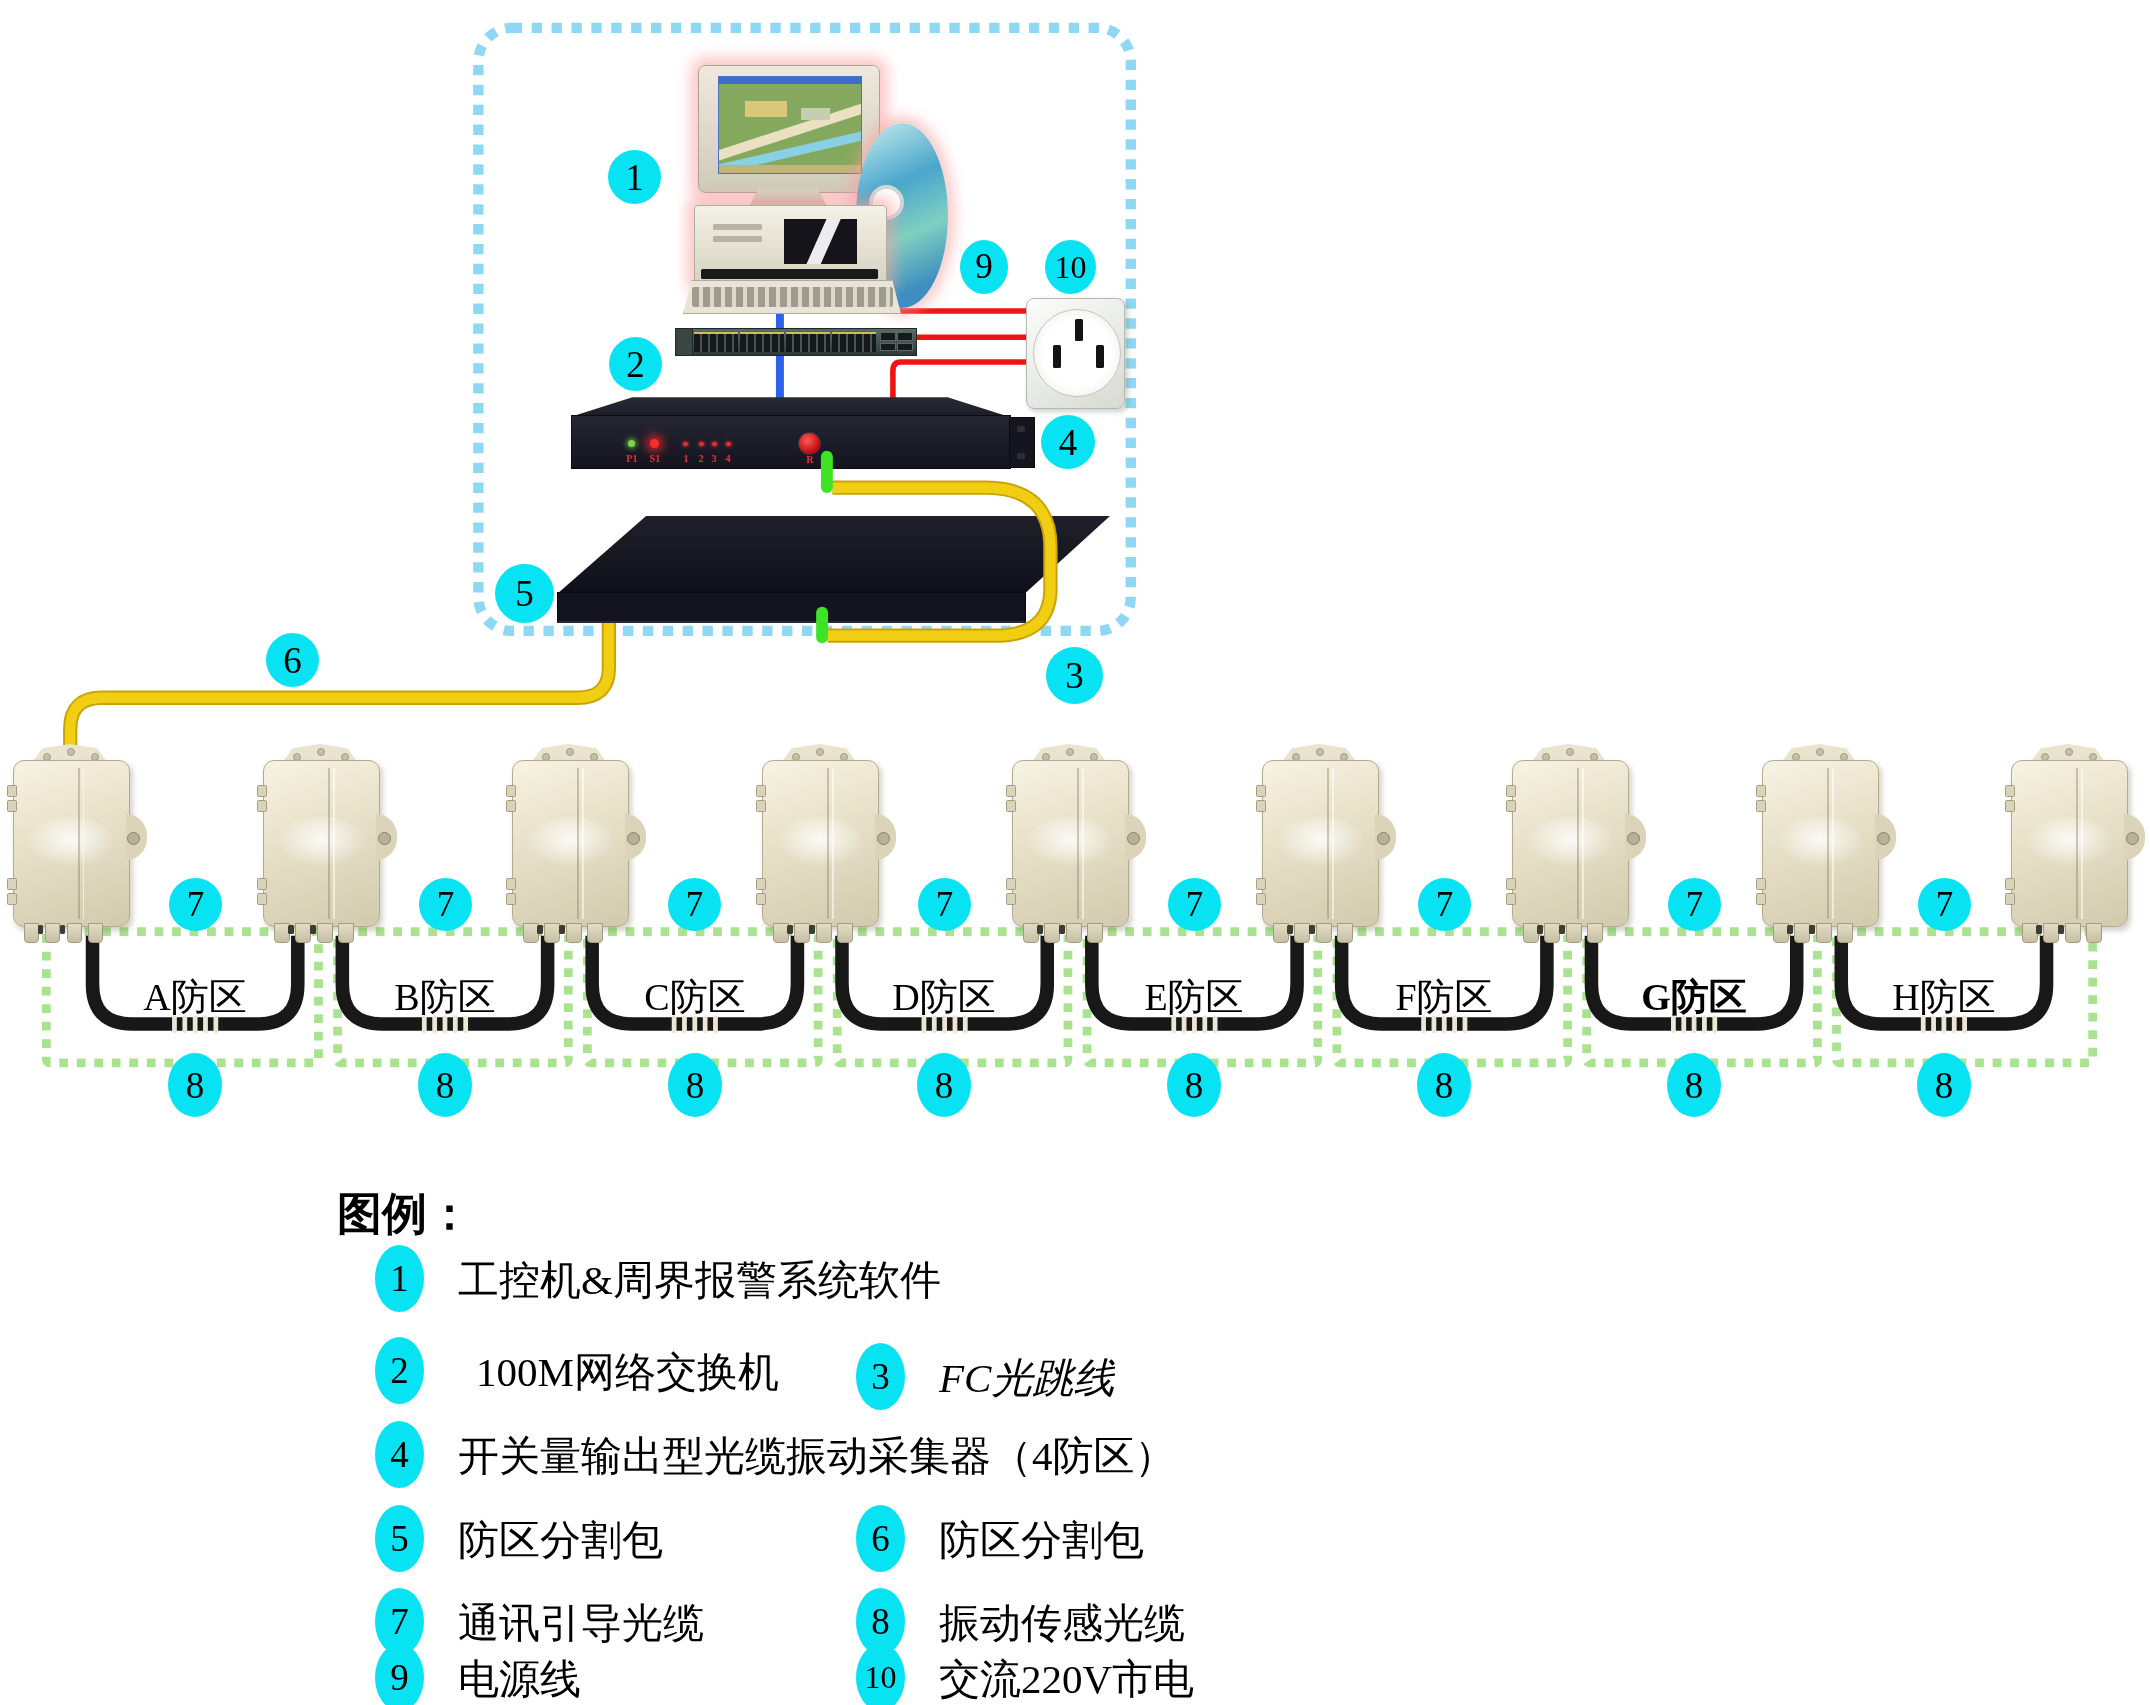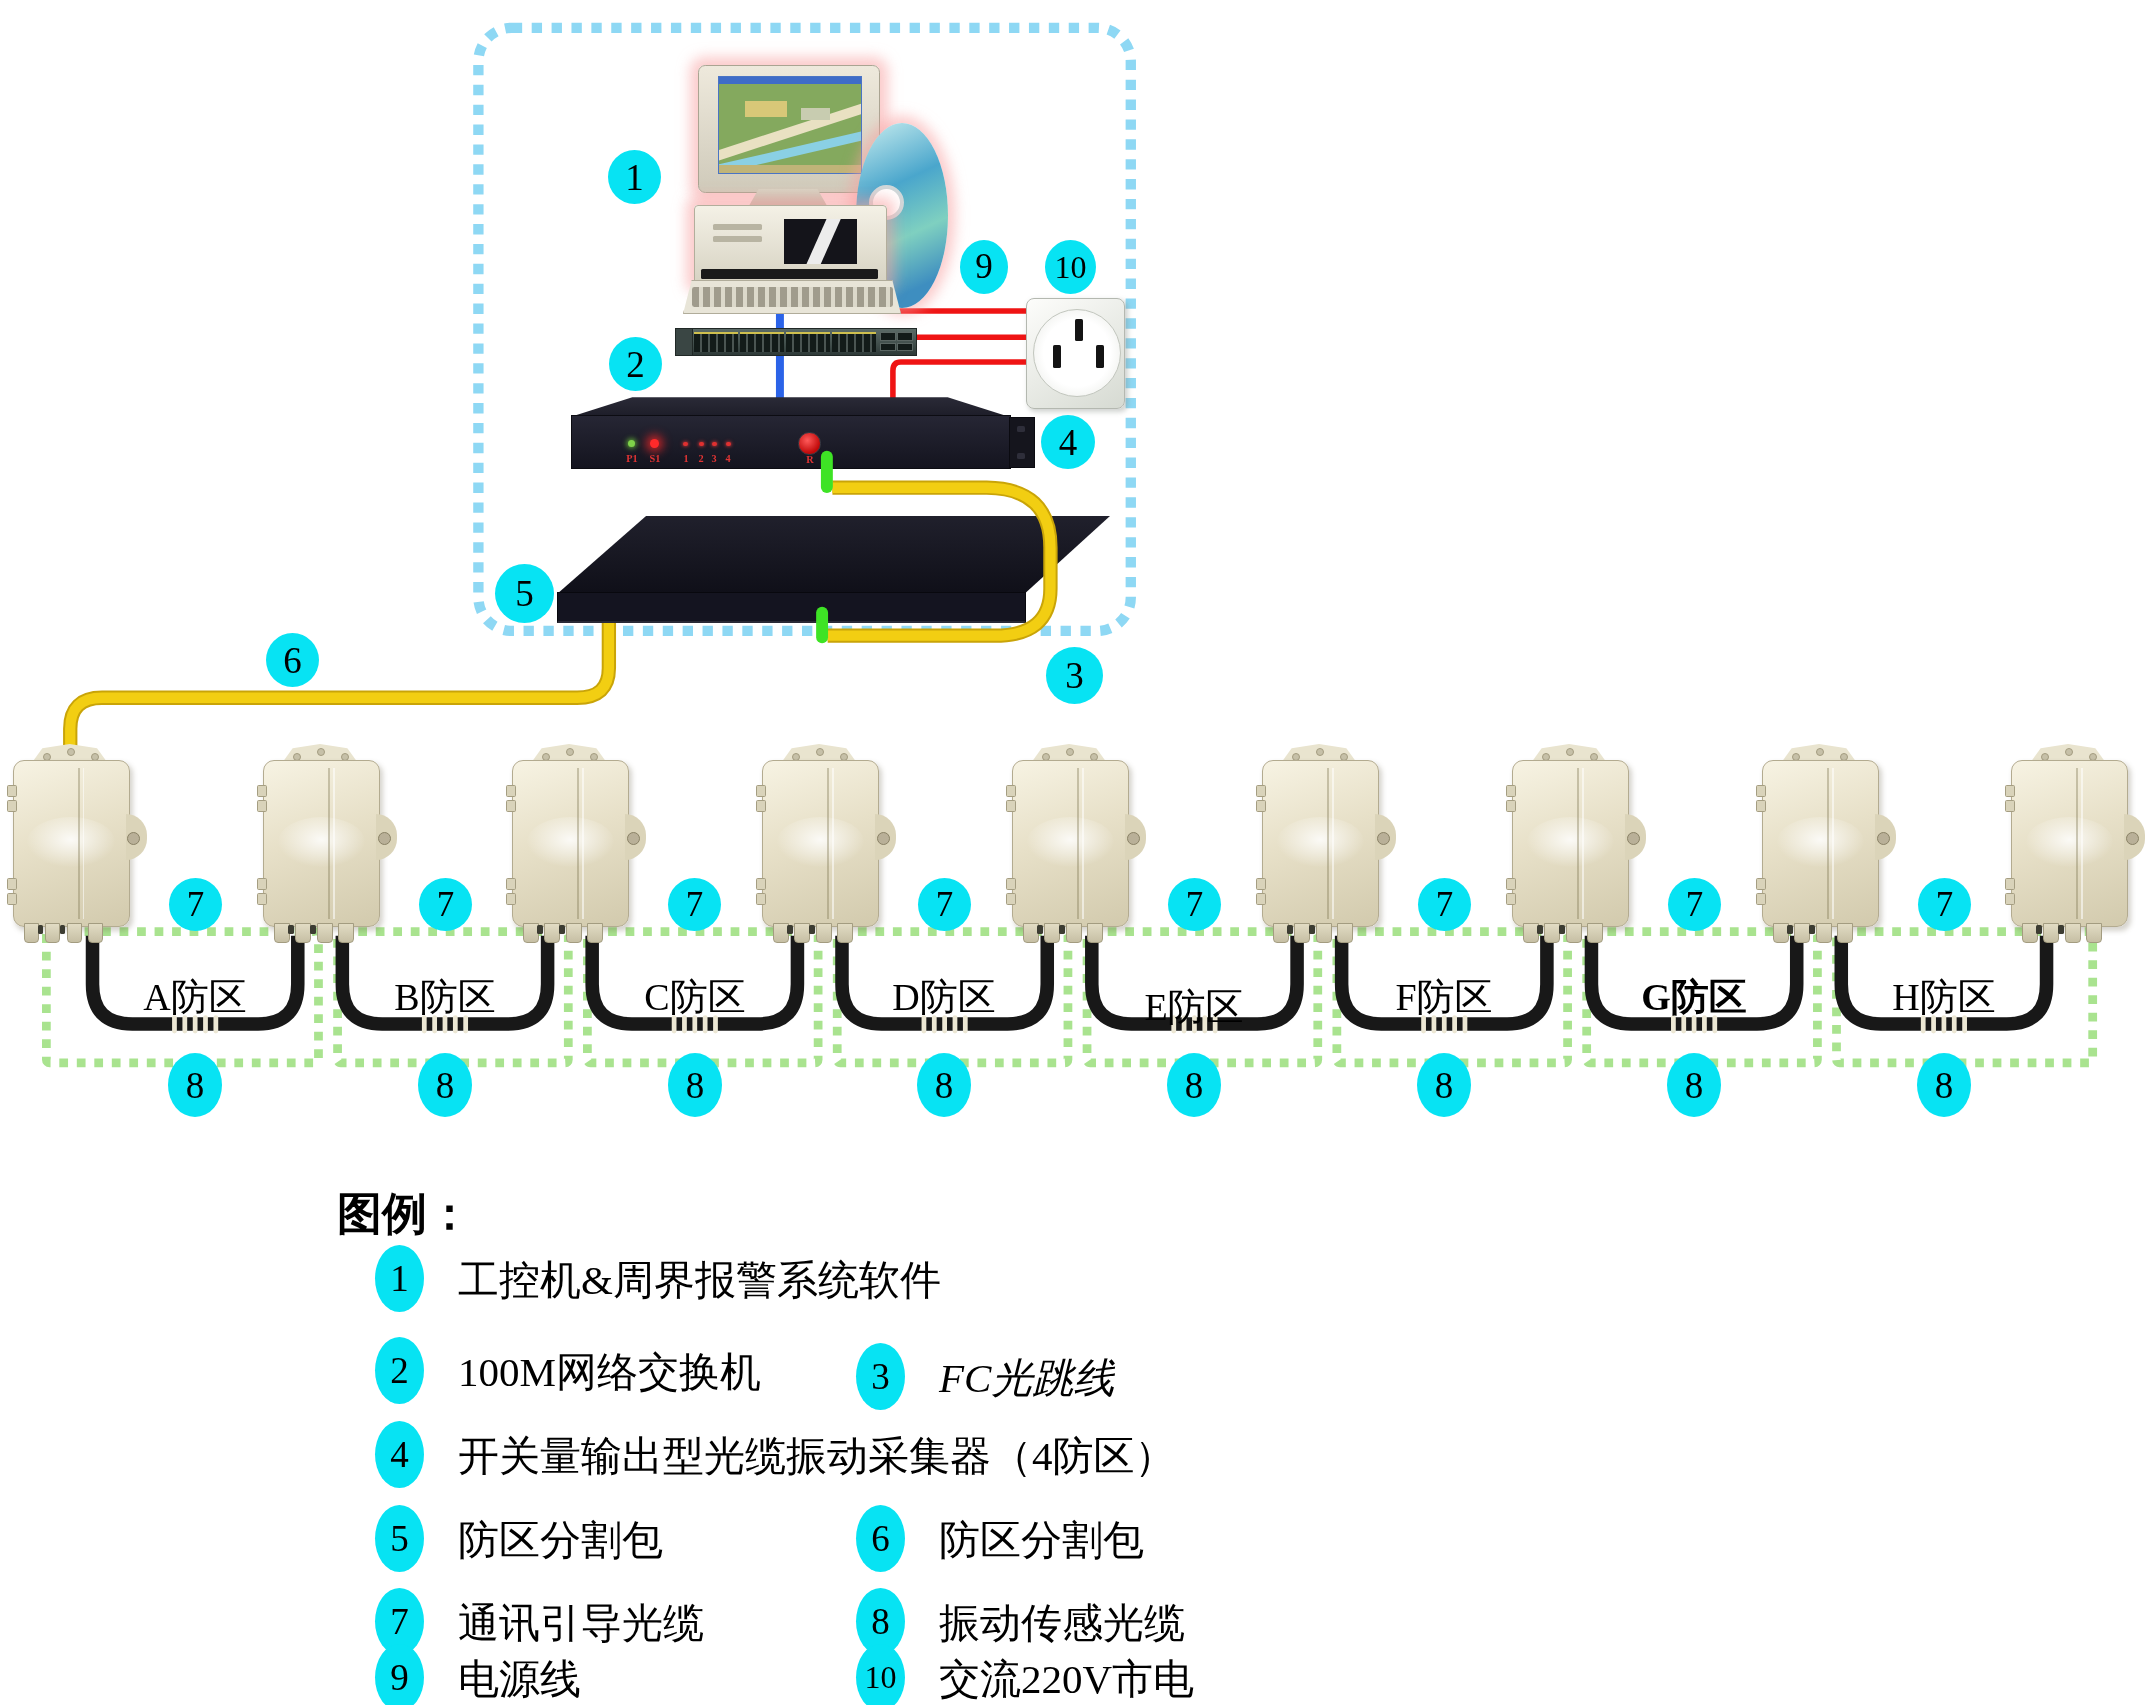--- a/index.html
+++ b/index.html
@@ -506,38 +506,38 @@
     <div class="num" style="left: 418px; top: 1053px; width: 54px; height: 64px; font-size: 37px;">8</div>
     <div class="zone-label" style="left: 445px; top: 972px;">B防区</div>
     <div class="num" style="left: 668px; top: 878px; width: 53px; height: 53px; font-size: 35px;">7</div>
     <div class="num" style="left: 668px; top: 1053px; width: 54px; height: 64px; font-size: 37px;">8</div>
     <div class="zone-label" style="left: 695px; top: 972px;">C防区</div>
     <div class="num" style="left: 918px; top: 878px; width: 53px; height: 53px; font-size: 35px;">7</div>
     <div class="num" style="left: 917px; top: 1053px; width: 54px; height: 64px; font-size: 37px;">8</div>
     <div class="zone-label" style="left: 944px; top: 972px;">D防区</div>
     <div class="num" style="left: 1168px; top: 878px; width: 53px; height: 53px; font-size: 35px;">7</div>
     <div class="num" style="left: 1167px; top: 1053px; width: 54px; height: 64px; font-size: 37px;">8</div>
-    <div class="zone-label" style="left: 1194px; top: 972px; margin-top: 10px;">E防区</div>
+    <div class="zone-label" style="left: 1194px; top: 972px;">E防区</div>
     <div class="num" style="left: 1418px; top: 878px; width: 53px; height: 53px; font-size: 35px;">7</div>
     <div class="num" style="left: 1417px; top: 1053px; width: 54px; height: 64px; font-size: 37px;">8</div>
     <div class="zone-label" style="left: 1444px; top: 972px;">F防区</div>
     <div class="num" style="left: 1668px; top: 878px; width: 53px; height: 53px; font-size: 35px;">7</div>
     <div class="num" style="left: 1667px; top: 1053px; width: 54px; height: 64px; font-size: 37px;">8</div>
     <div class="zone-label" style="left: 1694px; top: 972px; font-weight: bold;">G防区</div>
     <div class="num" style="left: 1918px; top: 878px; width: 53px; height: 53px; font-size: 35px;">7</div>
     <div class="num" style="left: 1917px; top: 1053px; width: 54px; height: 64px; font-size: 37px;">8</div>
     <div class="zone-label" style="left: 1944px; top: 972px;">H防区</div>
     <div>
       <div class="num legend-num" style="left: 375px; top: 1245px; width: 49px; height: 67px; font-size: 37px;">1</div>
       <div class="legend-text" style="left: 458px; top: 1253px;">工控机&amp;周界报警系统软件</div>
     </div>
 
     <div>
       <div class="num legend-num" style="left: 375px; top: 1337px; width: 49px; height: 67px; font-size: 37px;">2</div>
-      <div class="legend-text" style="left: 458px; top: 1345px;">100M网络交换机</div>
+      <div class="legend-text" style="left: 476px; top: 1345px;">100M网络交换机</div>
     </div>
 
     <div>
       <div class="num legend-num" style="left: 856px; top: 1343px; width: 49px; height: 67px; font-size: 37px;">3</div>
       <div class="legend-text" style="left: 939px; top: 1351px; font-style: italic;">FC光跳线</div>
     </div>
 
     <div>
       <div class="num legend-num" style="left: 375px; top: 1421px; width: 49px; height: 67px; font-size: 37px;">4</div>
       <div class="legend-text" style="left: 458px; top: 1429px;">开关量输出型光缆振动采集器（4防区）</div>

